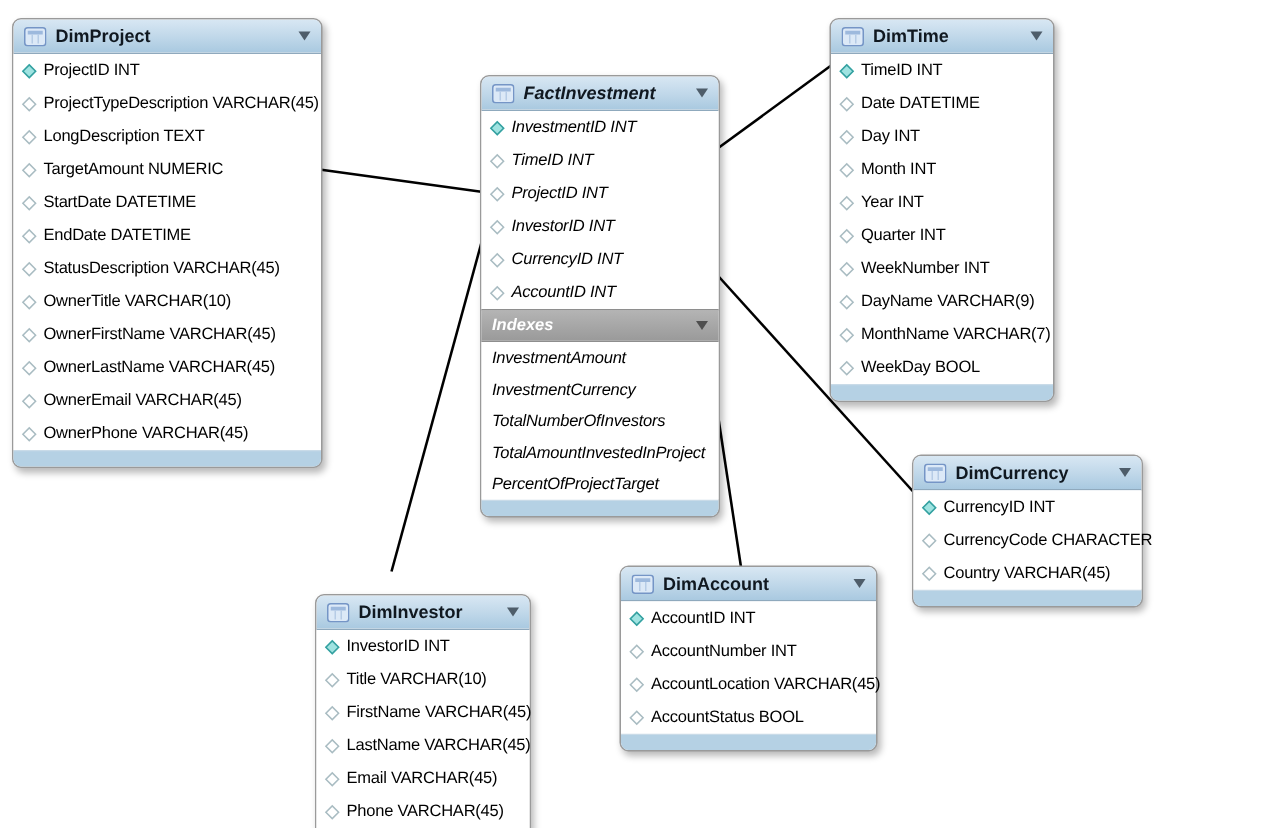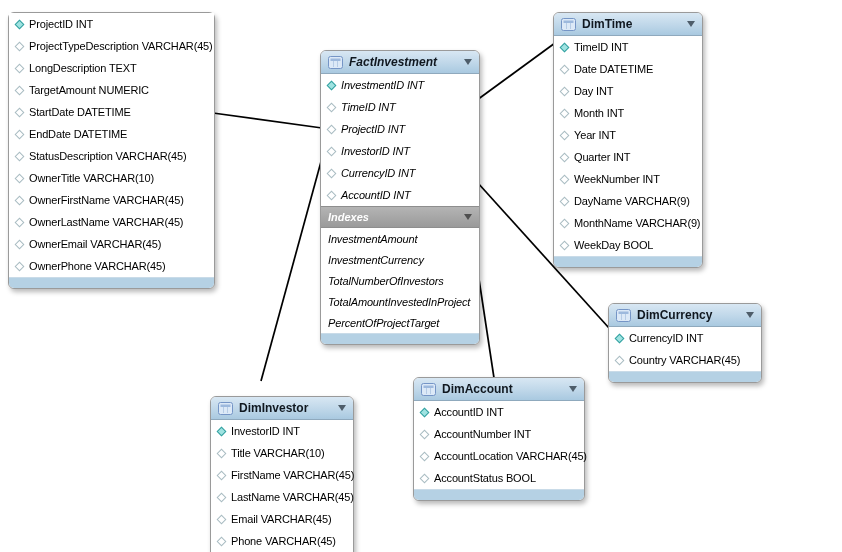--- a/index.html
+++ b/index.html
@@ -66,20 +66,32 @@
 
 <div id="canvas">
   <svg id="connections" width="842" height="552">
       <line x1="213" y1="113" x2="322" y2="128" stroke="#000000" stroke-width="1.7"></line>
       <line x1="477" y1="100" x2="555" y2="43" stroke="#000000" stroke-width="1.7"></line>
       <line x1="477" y1="182" x2="609" y2="328" stroke="#000000" stroke-width="1.7"></line>
       <line x1="322" y1="158" x2="261" y2="381" stroke="#000000" stroke-width="1.7"></line>
       <line x1="477" y1="266" x2="494" y2="378" stroke="#000000" stroke-width="1.7"></line>
     </svg>
 <div class="table-card" style="left: 8px; top: 12px; width: 205px;">
+      <div class="t-header">
+        <span class="t-icon">
+          <svg width="15" height="13" viewBox="0 0 15 13">
+            <rect x="0.5" y="0.5" width="14" height="12" rx="2" fill="#dce9f7" stroke="#7595c6"></rect>
+            <rect x="2.5" y="2.5" width="10" height="2.5" fill="#9db9dd"></rect>
+            <line x1="5.5" y1="5" x2="5.5" y2="11" stroke="#b6cce6"></line>
+            <line x1="9.5" y1="5" x2="9.5" y2="11" stroke="#b6cce6"></line>
+          </svg>
+        </span>
+        <span class="t-title">DimProject</span>
+        <span class="arrow"></span>
+      </div>
       <div class="t-body">
         <div class="t-row">
           <span class="diamond key"></span>
           <span class="t-label">ProjectID INT</span>
         </div>
         <div class="t-row">
           <span class="diamond attr"></span>
           <span class="t-label">ProjectTypeDescription VARCHAR(45)</span>
         </div>
         <div class="t-row">
@@ -228,21 +240,21 @@
         <div class="t-row">
           <span class="diamond attr"></span>
           <span class="t-label">WeekNumber INT</span>
         </div>
         <div class="t-row">
           <span class="diamond attr"></span>
           <span class="t-label">DayName VARCHAR(9)</span>
         </div>
         <div class="t-row">
           <span class="diamond attr"></span>
-          <span class="t-label">MonthName VARCHAR(9)</span>
+          <span class="t-label">MonthName VARCHAR(7)</span>
         </div>
         <div class="t-row">
           <span class="diamond attr"></span>
           <span class="t-label">WeekDay BOOL</span>
         </div>
       </div>
       <div class="t-footer"></div>
     </div>
     <div class="table-card" style="left: 608px; top: 303px; width: 152px;">
       <div class="t-header">
@@ -254,20 +266,24 @@
             <line x1="9.5" y1="5" x2="9.5" y2="11" stroke="#b6cce6"></line>
           </svg>
         </span>
         <span class="t-title">DimCurrency</span>
         <span class="arrow"></span>
       </div>
       <div class="t-body">
         <div class="t-row">
           <span class="diamond key"></span>
           <span class="t-label">CurrencyID INT</span>
+        </div>
+        <div class="t-row">
+          <span class="diamond attr"></span>
+          <span class="t-label">CurrencyCode CHARACTER</span>
         </div>
         <div class="t-row">
           <span class="diamond attr"></span>
           <span class="t-label">Country VARCHAR(45)</span>
         </div>
       </div>
       <div class="t-footer"></div>
     </div>
     <div class="table-card" style="left: 210px; top: 396px; width: 142px;">
       <div class="t-header">

